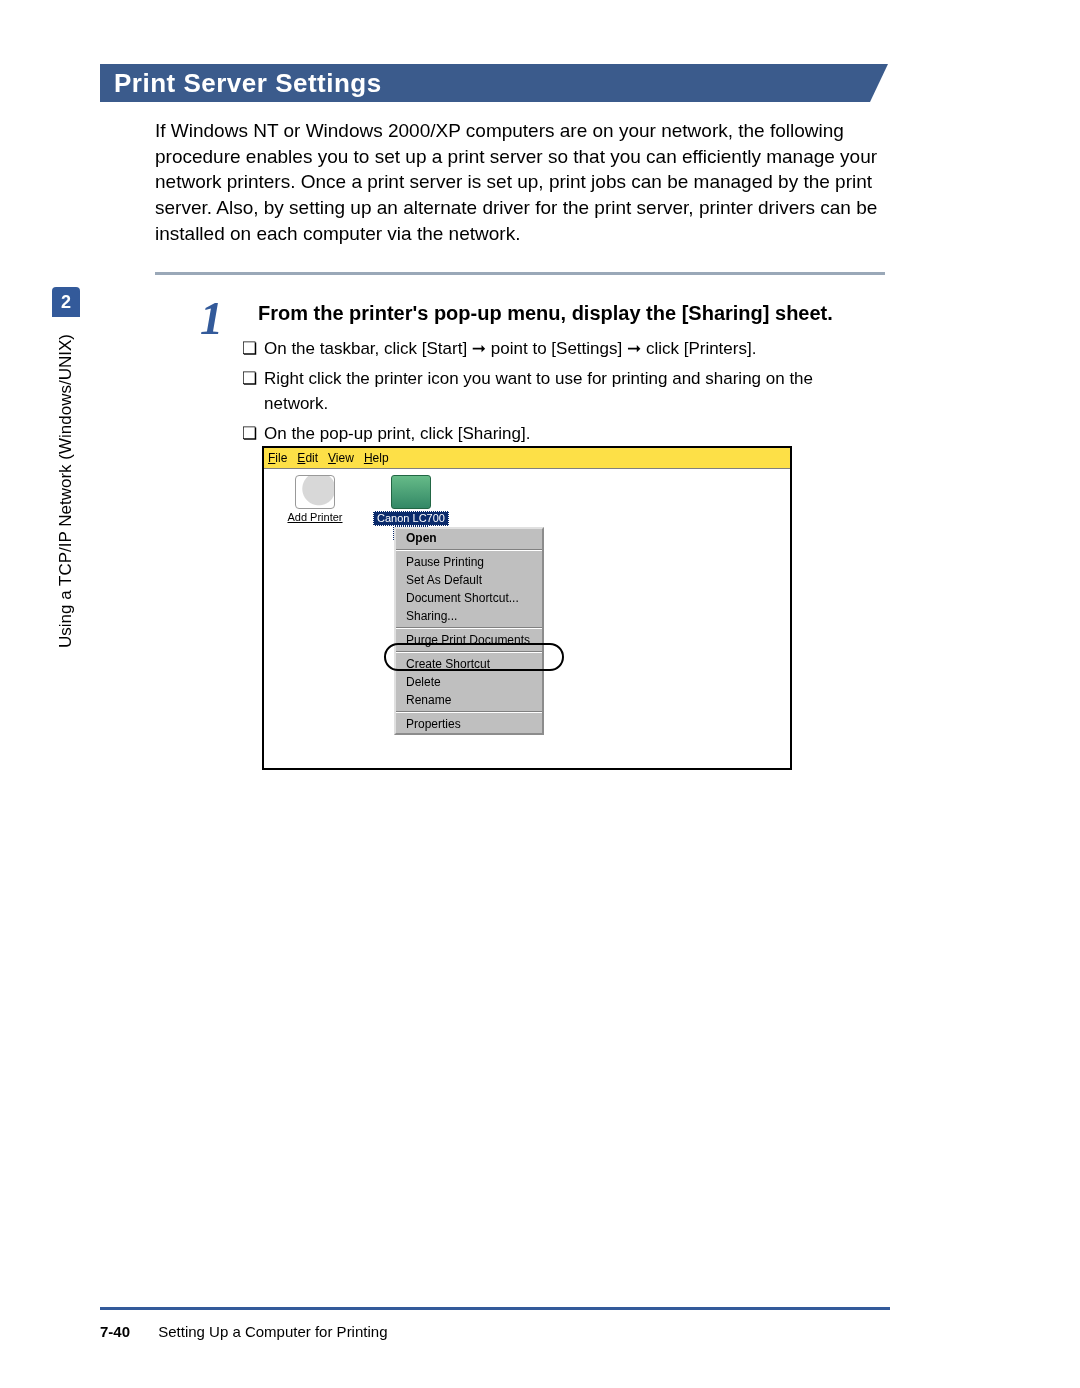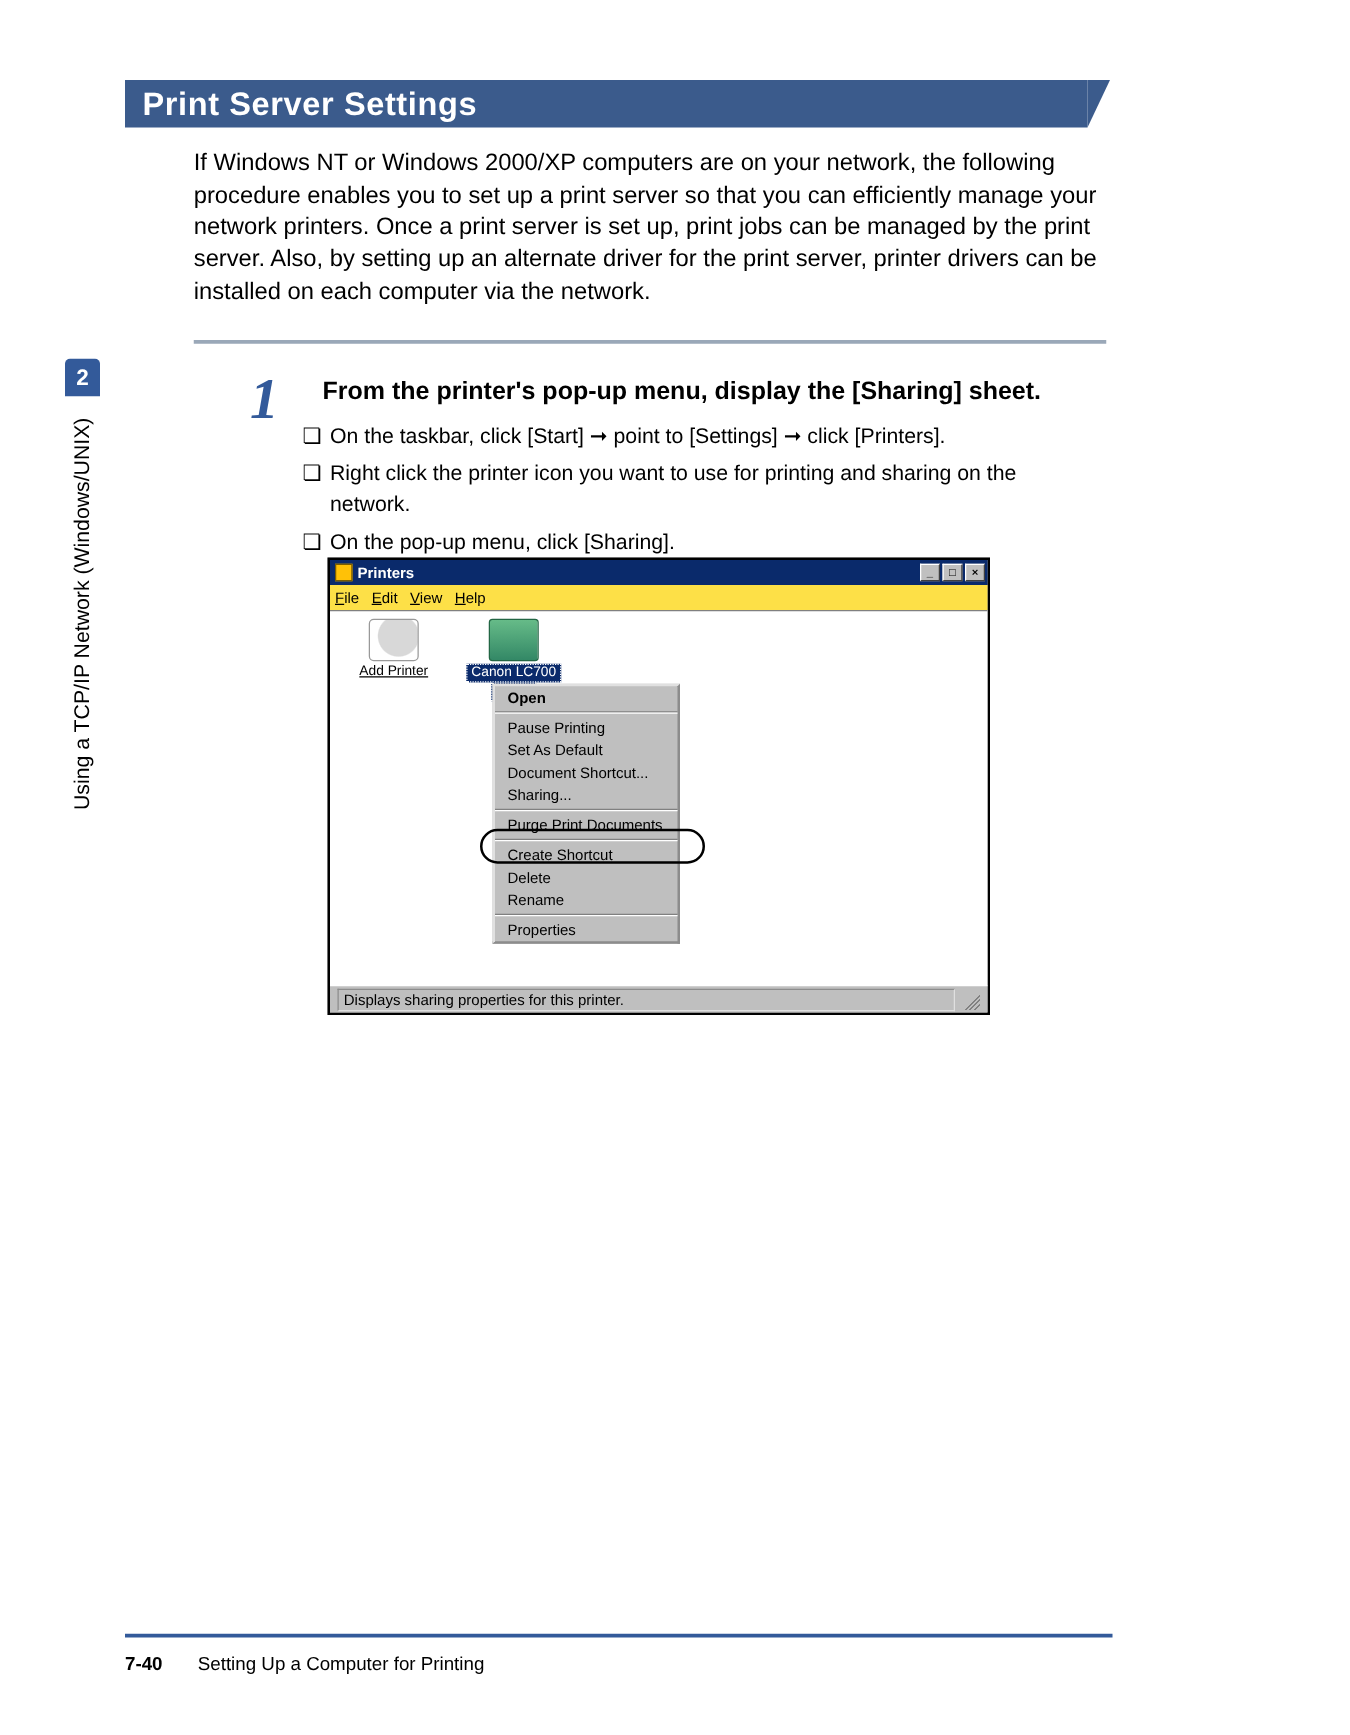--- a/index.html
+++ b/index.html
@@ -283,33 +283,25 @@
   <div class="b-row">
     <div class="b-mark">❏</div>
     <div class="b-text">On the taskbar, click [Start] ➞ point to [Settings] ➞ click [Printers].</div>
   </div>
   <div class="b-row">
     <div class="b-mark">❏</div>
     <div class="b-text">Right click the printer icon you want to use for printing and sharing on the network.</div>
   </div>
   <div class="b-row">
     <div class="b-mark">❏</div>
-    <div class="b-text">On the pop-up menu, click [Sharing].</div>
+    <div class="b-text">On the pop-up print, click [Sharing].</div>
   </div>
 </div>
 
 <div class="win">
-  <div class="titlebar">
-    <div class="titlebar-icon"></div>
-    <span>Printers</span>
-    <div class="title-spacer"></div>
-    <div class="winbtn">_</div>
-    <div class="winbtn">□</div>
-    <div class="winbtn">×</div>
-  </div>
   <div class="menubar">
     <span><span class="u">F</span><span></span>ile</span>
     <span><span class="u">E</span>dit</span>
     <span><span class="u">V</span>iew</span>
     <span><span class="u">H</span>elp</span>
   </div>
   <div class="win-body">
     <div class="folder-item item-add">
       <div class="ic add-printer-ic"></div>
       <div>Add Printer</div>
@@ -331,23 +323,19 @@
       <div class="ctx-item">Purge Print Documents</div>
       <div class="ctx-sep"></div>
       <div class="ctx-item">Create Shortcut</div>
       <div class="ctx-item">Delete</div>
       <div class="ctx-item">Rename</div>
       <div class="ctx-sep"></div>
       <div class="ctx-item">Properties</div>
     </div>
     <div class="ctx-highlight"></div>
   </div>
-  <div class="statusbar">
-    <div class="status-text">Displays sharing properties for this printer.</div>
-    <div class="grip"></div>
-  </div>
 </div>
 
 <div class="bottom-rule"></div>
 <div class="footer">
   <span class="pg">7-40</span>
   <span>Setting Up a Computer for Printing</span>
 </div>
 
 </body></html>

